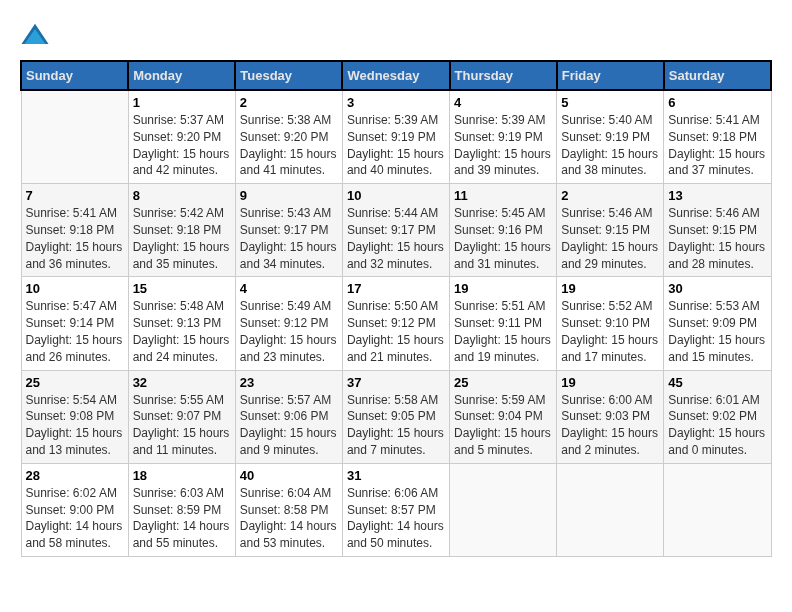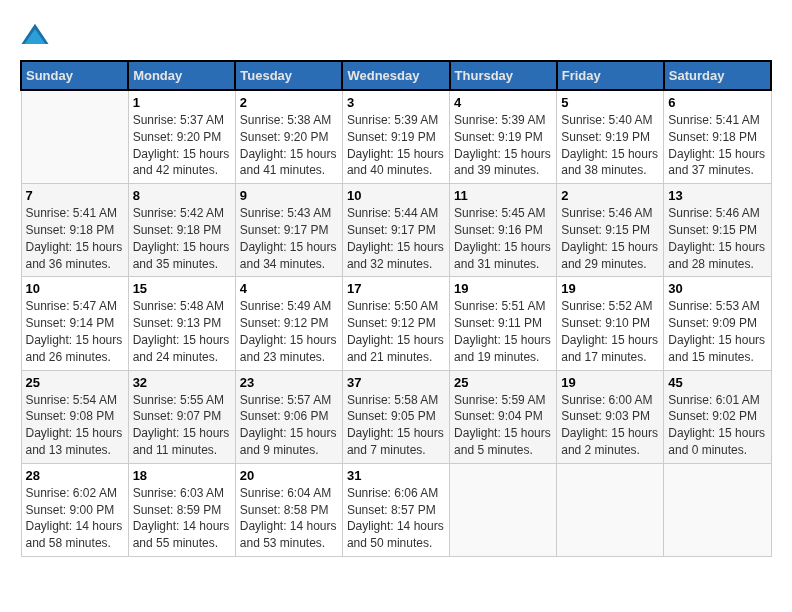--- a/index.html
+++ b/index.html
@@ -241,21 +241,21 @@
       <tr>
         <td>
           <span class="day-number">28</span>
           <div class="day-info">Sunrise: 6:02 AM<br>Sunset: 9:00 PM<br>Daylight: 14 hours and 58 minutes.</div>
         </td>
         <td>
           <span class="day-number">18</span>
           <div class="day-info">Sunrise: 6:03 AM<br>Sunset: 8:59 PM<br>Daylight: 14 hours and 55 minutes.</div>
         </td>
         <td>
-          <span class="day-number">20</span>
+          <span class="day-number">40</span>
           <div class="day-info">Sunrise: 6:04 AM<br>Sunset: 8:58 PM<br>Daylight: 14 hours and 53 minutes.</div>
         </td>
         <td>
           <span class="day-number">31</span>
           <div class="day-info">Sunrise: 6:06 AM<br>Sunset: 8:57 PM<br>Daylight: 14 hours and 50 minutes.</div>
         </td>
         <td class="empty-cell"></td>
         <td class="empty-cell"></td>
         <td class="empty-cell"></td>
       </tr>

